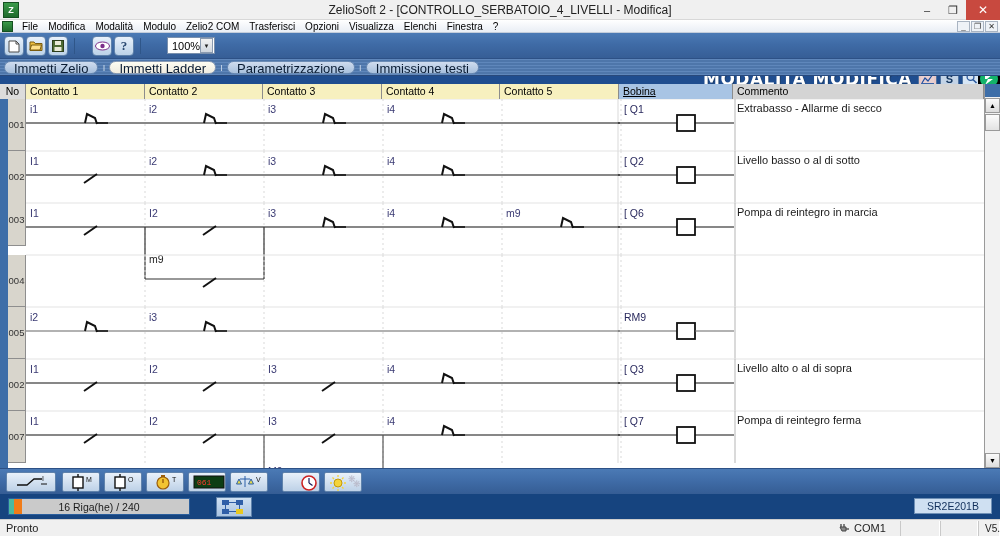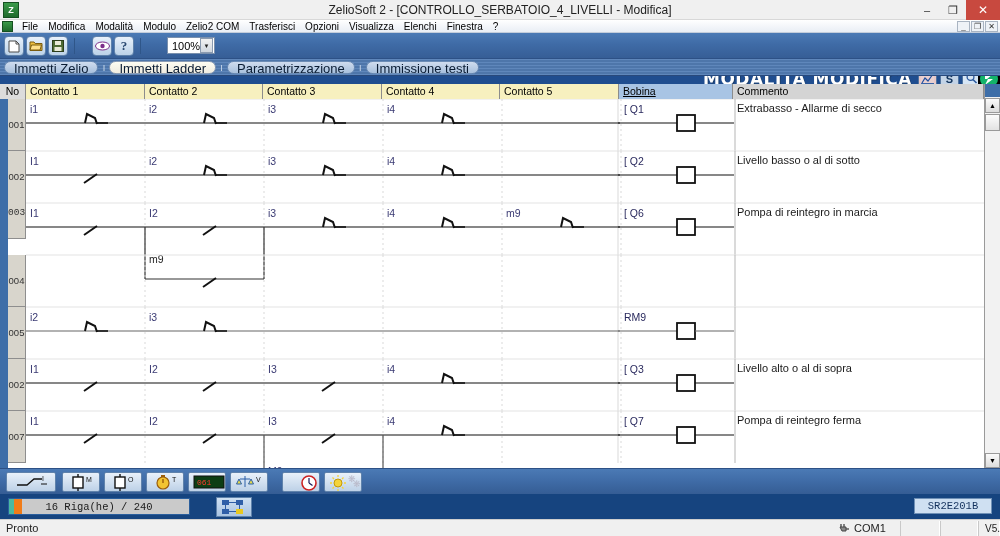--- a/index.html
+++ b/index.html
@@ -199,21 +199,20 @@
     border: 1px solid #5f82ab; border-radius: 2px;
     display: flex; align-items: center; justify-content: flex-end;
     cursor: pointer;
   }
   .bt.wide { width: 50px; }
 
   
   .statusstrip {
     position: absolute; top: 494px; left: 0; width: 1000px; height: 25px;
     background: #16447f;
-    font-family: Liberation Mono, monospace;
   }
   .progwrap {
     position: absolute; top: 4px; left: 8px; width: 182px; height: 17px;
     background: #cacaca; border: 1px solid #2a5e9c;
     display: flex; align-items: center; justify-content: center;
   }
   .progwrap .fill {
     position: absolute; left: 0; top: 0; bottom: 0; width: 13px;
     background: linear-gradient(90deg,#4ab9a0 0 35%, #f07c18 35% 100%);
   }
@@ -364,21 +363,21 @@
         <div class="hc" style="width: 118px;">Contatto 4</div>
         <div class="hc" style="width: 119px;">Contatto 5</div>
         <div class="hc coil" style="width: 114px;">Bobina</div>
         <div class="hc comment" style="width: 251px;">Commento</div>
       </div>
     <div class="gbody">
       <div class="leftbar"></div>
       <div class="rownum-col" id="rownum-col">
           <div class="rownum" style="top: 0px; height: 52px; line-height: 52px;">001</div>
           <div class="rownum" style="top: 52px; height: 52px; line-height: 52px;">002</div>
-          <div class="rownum" style="top: 88px; height: 52px; line-height: 52px; font-family: Liberation Mono, monospace;">003</div>
+          <div class="rownum" style="top: 95px; height: 52px; line-height: 52px;">003</div>
           <div class="rownum" style="top: 156px; height: 52px; line-height: 52px;">004</div>
           <div class="rownum" style="top: 208px; height: 52px; line-height: 52px;">005</div>
           <div class="rownum" style="top: 260px; height: 52px; line-height: 52px;">002</div>
           <div class="rownum" style="top: 312px; height: 52px; line-height: 52px;">007</div>
         </div>
       <div class="canvas" id="ladder-canvas">
           <svg width="958" height="374">
             <line x1="0" y1="0" x2="958" y2="0" stroke="#e3e3e3" stroke-width="1"></line>
             <line x1="119" y1="0" x2="119" y2="52" stroke="#d9d9d9" stroke-width="1" stroke-dasharray="2,3"></line>
             <line x1="238" y1="0" x2="238" y2="52" stroke="#d9d9d9" stroke-width="1" stroke-dasharray="2,3"></line>

